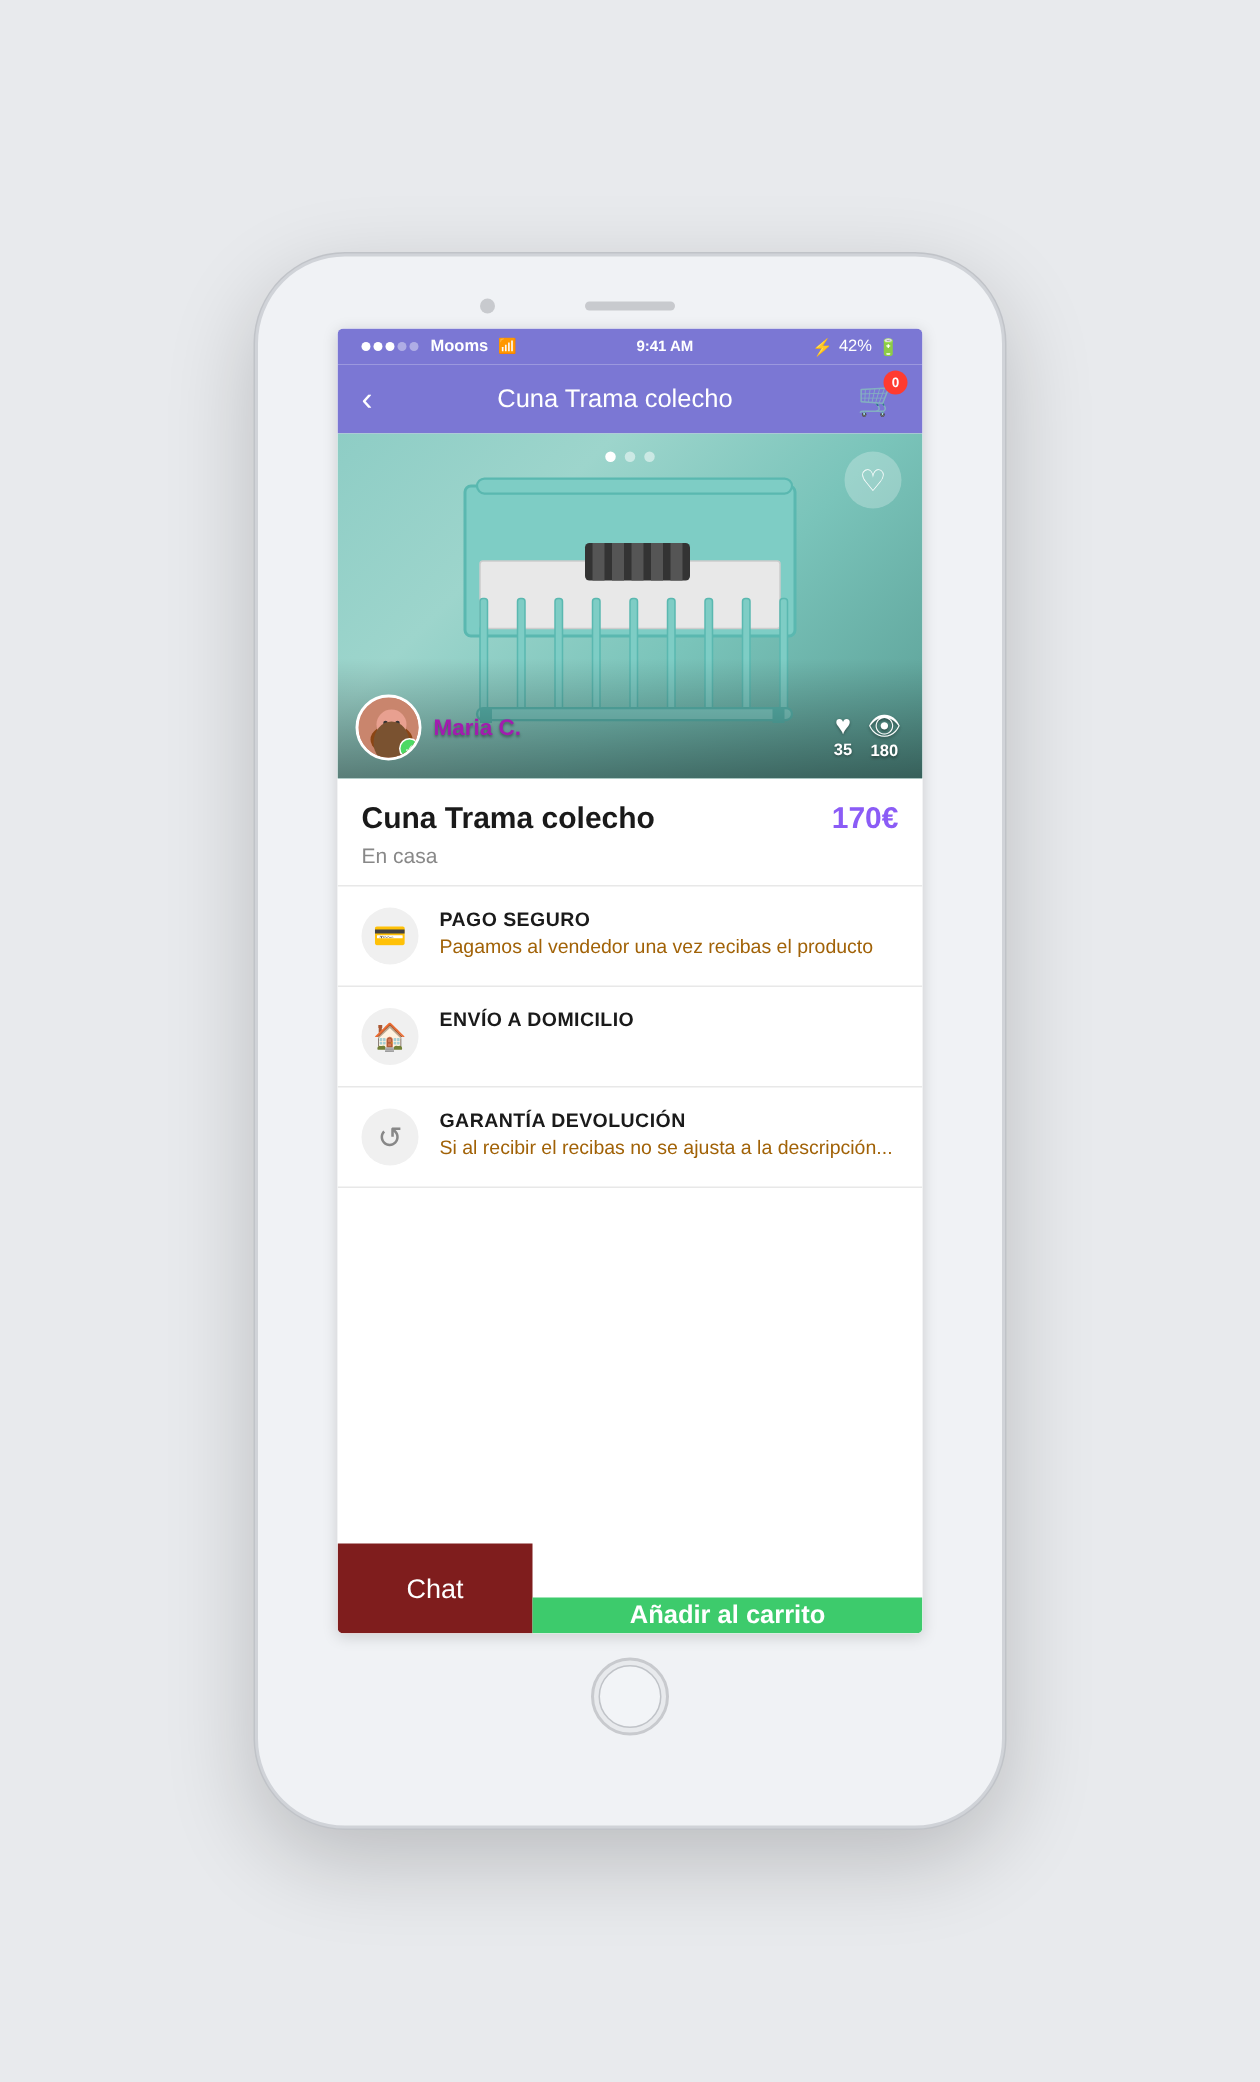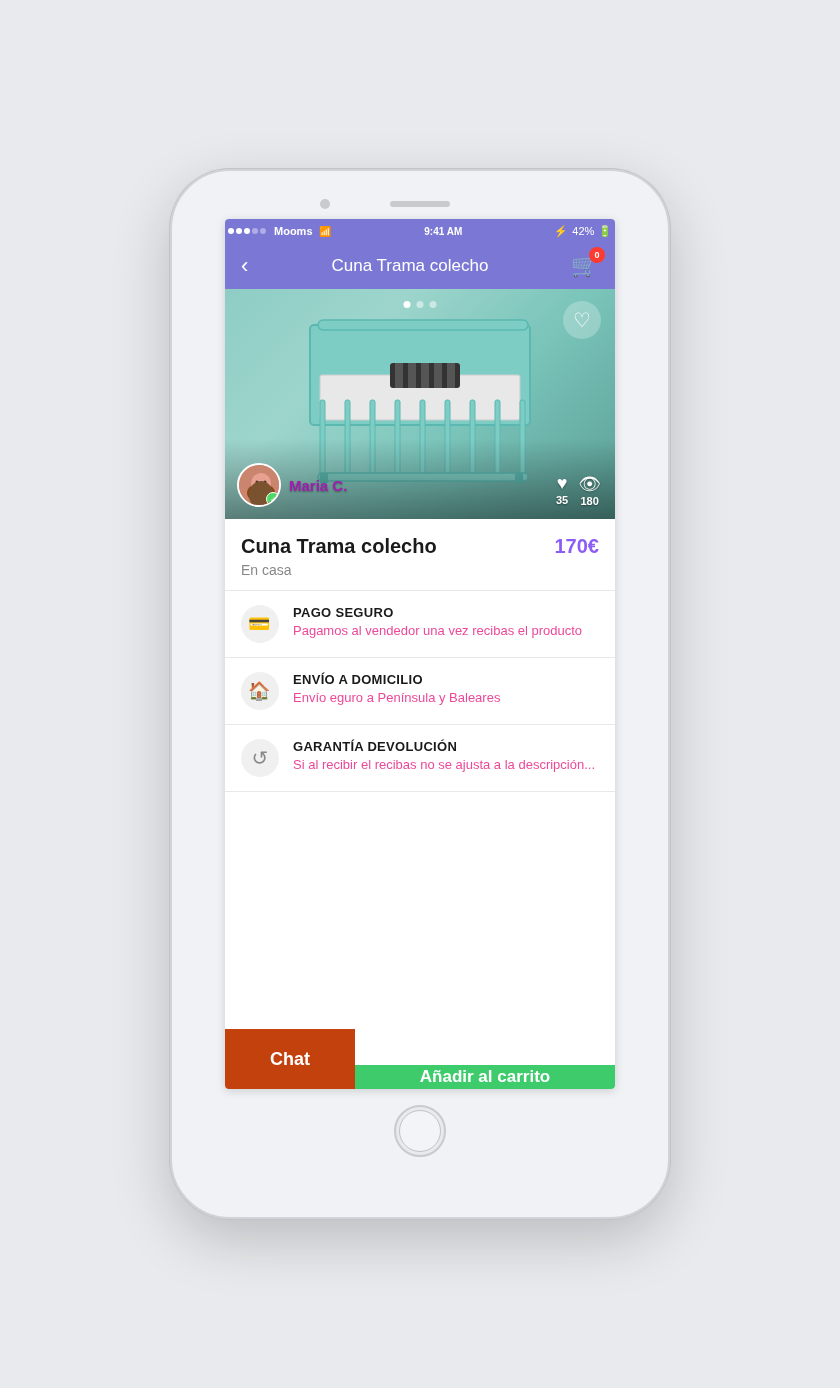--- a/index.html
+++ b/index.html
@@ -62,21 +62,21 @@
       display: flex;
       flex-direction: column;
       box-shadow: 0 2px 10px rgba(0,0,0,0.15);
     }
 
     
     .status-bar {
       background: #7b77d4;
       color: white;
       font-size: 11px;
-      padding: 6px 3px;
+      padding: 6px 16px;
       display: flex;
       justify-content: space-between;
       align-items: center;
       height: 24px;
       flex-shrink: 0;
     }
 
     .status-left {
       display: flex;
       align-items: center;
@@ -376,38 +376,38 @@
     .feature-title {
       font-size: 13px;
       font-weight: 700;
       color: #1a1a1a;
       text-transform: uppercase;
       letter-spacing: 0.3px;
     }
 
     .feature-desc {
       font-size: 13px;
-      color: #ec4899;
+      color: #a16207;
       margin-top: 2px;
       line-height: 1.4;
     }
 
     
     .bottom-bar {
       display: flex;
       height: 60px;
       flex-shrink: 0;
     }
 
     .chat-btn {
       flex: 1;
-      background: #c2410c;
+      background: #7f1d1d;
       color: white;
       font-size: 18px;
-      font-weight: 700;
+      font-weight: 400;
       display: flex;
       align-items: center;
       justify-content: center;
       cursor: pointer;
       border: none;
     }
 
     .add-cart-btn {
       flex: 2;
       background: #3dcb6c;
@@ -584,21 +584,20 @@
           <div class="feature-text">
             <div class="feature-title">PAGO SEGURO</div>
             <div class="feature-desc">Pagamos al vendedor una vez recibas el producto</div>
           </div>
         </div>
 
         <div class="feature-item">
           <div class="feature-icon-circle">🏠</div>
           <div class="feature-text">
             <div class="feature-title">Envío A domicilio</div>
-            <div class="feature-desc">Envío eguro a Península y Baleares</div>
           </div>
         </div>
 
         <div class="feature-item">
           <div class="feature-icon-circle" style="font-size:20px;">↺</div>
           <div class="feature-text">
             <div class="feature-title">Garantía devolución</div>
             <div class="feature-desc">Si al recibir el recibas no se ajusta a la descripción...</div>
           </div>
         </div>

